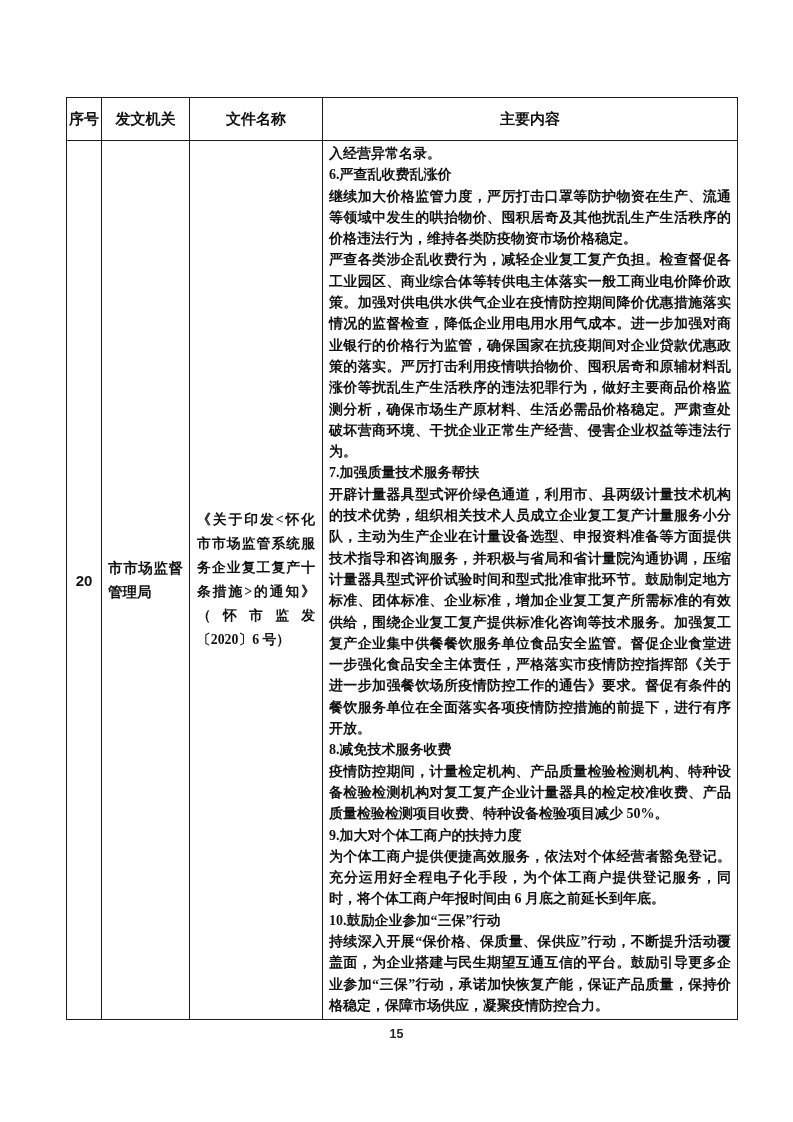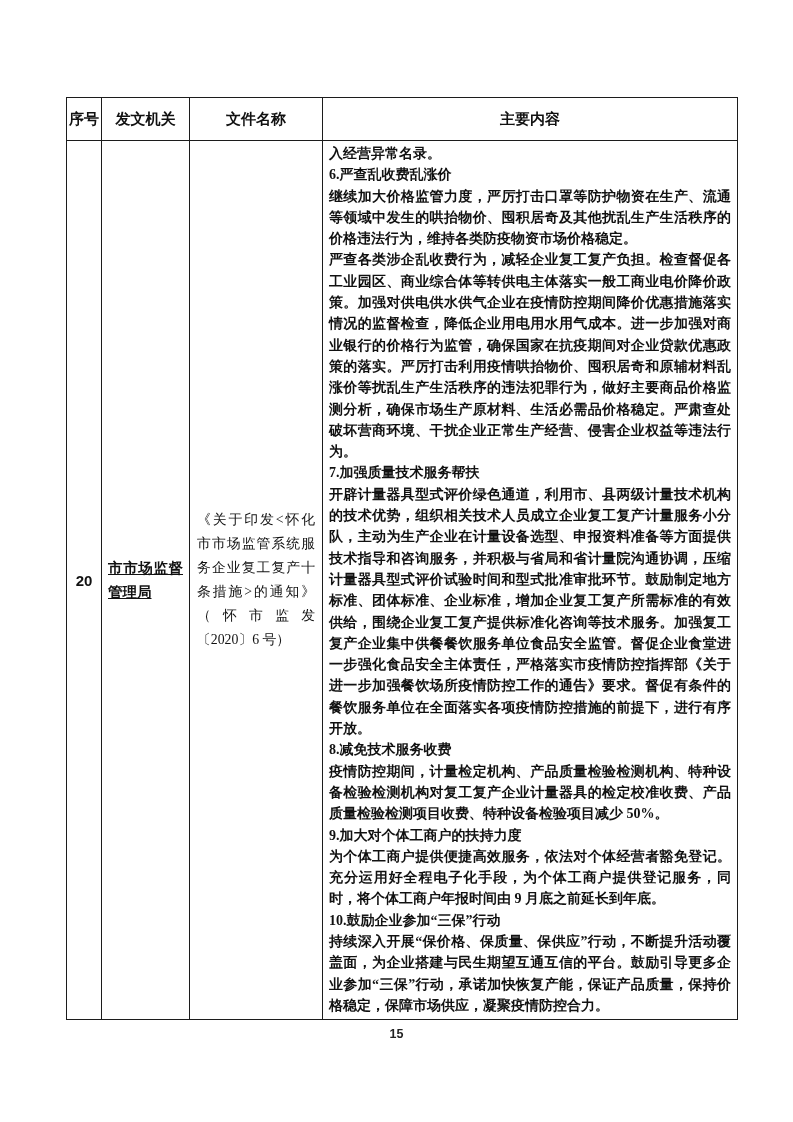--- a/index.html
+++ b/index.html
@@ -52,26 +52,25 @@
     font-family: "Liberation Sans", "DejaVu Sans", sans-serif;
     margin-top: 36px;
   }
   td.cell-org {
     padding: 4px 6px;
     font-size: 14.5px;
     font-weight: 600;
     line-height: 24px;
     text-align: justify;
     text-justify: inter-character;
-    text-decoration: underline;
   }
   td.cell-doc {
     padding: 6px 7px;
     font-size: 13.8px;
-    font-weight: 400;
+    font-weight: 700;
     line-height: 24px;
     text-align: justify;
     text-justify: inter-character;
   }
   td.cell-main {
     vertical-align: top;
     padding: 2px 6px 3px 6px;
   }
   td.cell-main p {
     font-size: 14px;
@@ -121,21 +120,21 @@
         <td class="cell-main">
           <p>入经营异常名录。</p>
           <p>6.严查乱收费乱涨价</p>
           <p>继续加大价格监管力度，严厉打击口罩等防护物资在生产、流通等领域中发生的哄抬物价、囤积居奇及其他扰乱生产生活秩序的价格违法行为，维持各类防疫物资市场价格稳定。</p>
           <p>严查各类涉企乱收费行为，减轻企业复工复产负担。检查督促各工业园区、商业综合体等转供电主体落实一般工商业电价降价政策。加强对供电供水供气企业在疫情防控期间降价优惠措施落实情况的监督检查，降低企业用电用水用气成本。进一步加强对商业银行的价格行为监管，确保国家在抗疫期间对企业贷款优惠政策的落实。严厉打击利用疫情哄抬物价、囤积居奇和原辅材料乱涨价等扰乱生产生活秩序的违法犯罪行为，做好主要商品价格监测分析，确保市场生产原材料、生活必需品价格稳定。严肃查处破坏营商环境、干扰企业正常生产经营、侵害企业权益等违法行为。</p>
           <p>7.加强质量技术服务帮扶</p>
           <p>开辟计量器具型式评价绿色通道，利用市、县两级计量技术机构的技术优势，组织相关技术人员成立企业复工复产计量服务小分队，主动为生产企业在计量设备选型、申报资料准备等方面提供技术指导和咨询服务，并积极与省局和省计量院沟通协调，压缩计量器具型式评价试验时间和型式批准审批环节。鼓励制定地方标准、团体标准、企业标准，增加企业复工复产所需标准的有效供给，围绕企业复工复产提供标准化咨询等技术服务。加强复工复产企业集中供餐餐饮服务单位食品安全监管。督促企业食堂进一步强化食品安全主体责任，严格落实市疫情防控指挥部《关于进一步加强餐饮场所疫情防控工作的通告》要求。督促有条件的餐饮服务单位在全面落实各项疫情防控措施的前提下，进行有序开放。</p>
           <p>8.减免技术服务收费</p>
           <p>疫情防控期间，计量检定机构、产品质量检验检测机构、特种设备检验检测机构对复工复产企业计量器具的检定校准收费、产品质量检验检测项目收费、特种设备检验项目减少 50%。</p>
           <p>9.加大对个体工商户的扶持力度</p>
-          <p>为个体工商户提供便捷高效服务，依法对个体经营者豁免登记。充分运用好全程电子化手段，为个体工商户提供登记服务，同时，将个体工商户年报时间由 9 月底之前延长到年底。</p>
+          <p>为个体工商户提供便捷高效服务，依法对个体经营者豁免登记。充分运用好全程电子化手段，为个体工商户提供登记服务，同时，将个体工商户年报时间由 6 月底之前延长到年底。</p>
           <p>10.鼓励企业参加“三保”行动</p>
           <p>持续深入开展“保价格、保质量、保供应”行动，不断提升活动覆盖面，为企业搭建与民生期望互通互信的平台。鼓励引导更多企业参加“三保”行动，承诺加快恢复产能，保证产品质量，保持价格稳定，保障市场供应，凝聚疫情防控合力。</p>
         </td>
       </tr>
     </tbody>
   </table>
 
   <div class="page-footer">15</div>
 
 </div>

